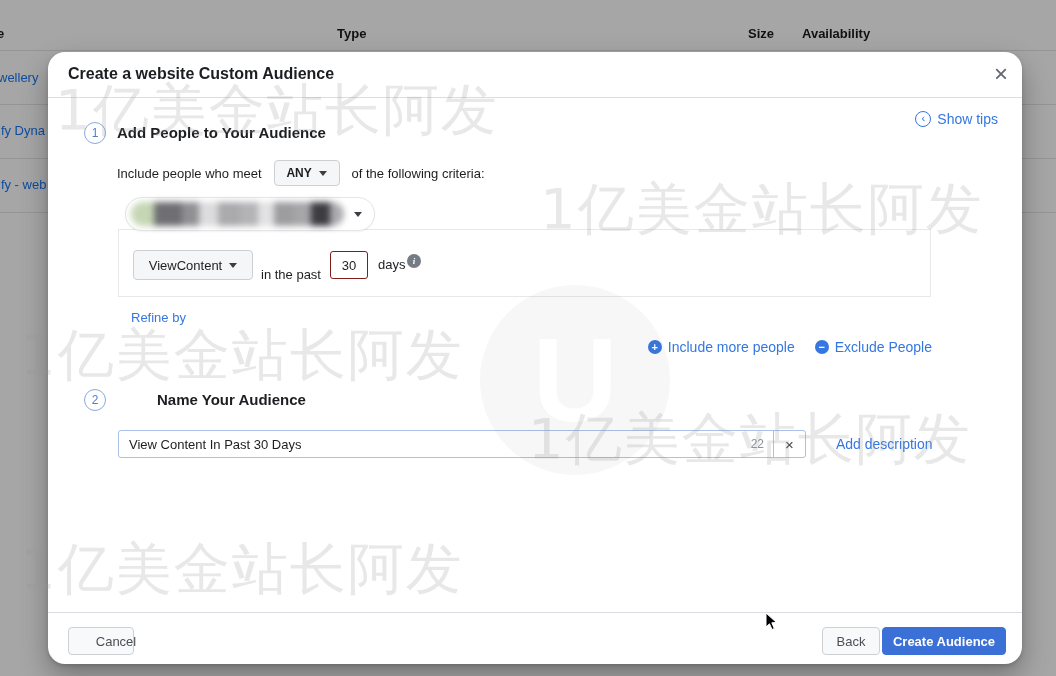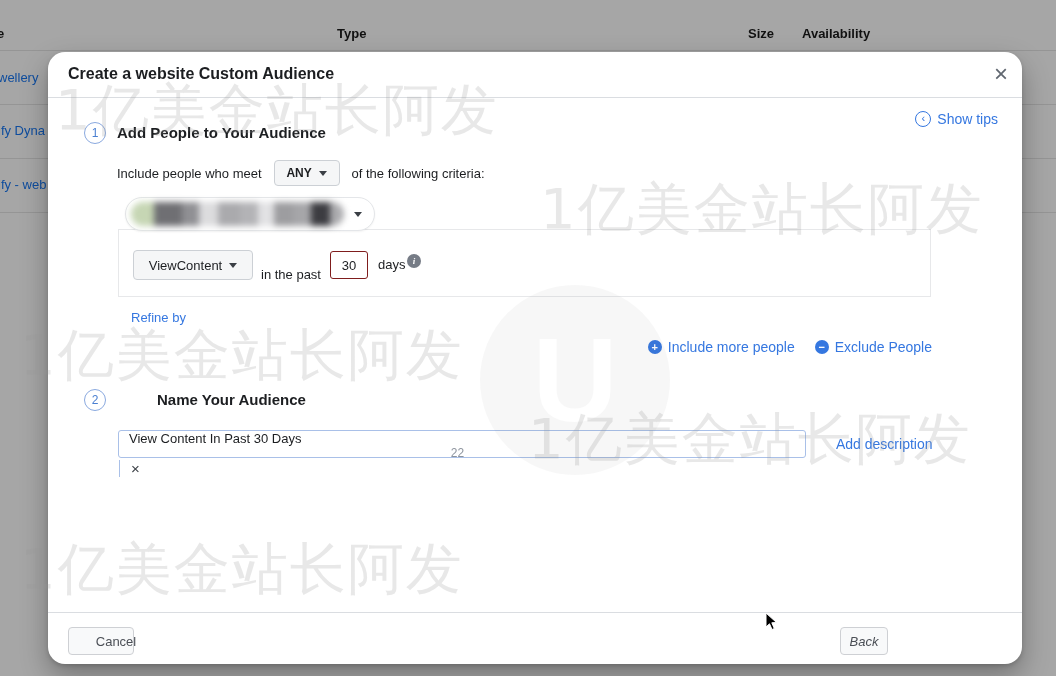--- a/index.html
+++ b/index.html
@@ -81,41 +81,41 @@
   }
   .pm-row { top:287px; right:90px; display:flex; gap:20px; font-size:14px; }
   .pm-item { display:flex; align-items:center; gap:6px; cursor:pointer; }
   .pm-icon {
     width:14px; height:14px; border-radius:50%; background:#3577e0; color:#fff;
     font-size:11px; font-weight:700; display:inline-flex; align-items:center; justify-content:center; line-height:1;
   }
 
   .name-field {
     left:70px; top:378px; width:688px; height:28px; display:flex; align-items:stretch;
-    border:1px solid #a9c0e8; border-radius:3px; background:#fff;flex-direction:column;
+    border:1px solid #a9c0e8; border-radius:3px; background:#fff;
   }
   .name-input {
     flex:1; border:none; outline:none; font-size:13px; color:#1c1e21; padding:0 10px;
     font-family:"Liberation Sans", sans-serif; background:transparent;
   }
   .char-count { align-self:center; font-size:12px; color:#8d949e; padding-right:9px; }
   .clear-btn {
     width:32px; border-left:1px solid #a9c0e8; display:flex; align-items:center; justify-content:center;
     font-size:15px; color:#3a3f45; cursor:pointer;
   }
 
   .footer-divider { left:0; right:0; top:560px; height:1px; background:#dadde1; }
   .btn {
     height:28px; border-radius:4px; font-size:13px; display:inline-flex;
     align-items:center; justify-content:center; cursor:pointer; font-weight:400;
   }
   .btn-light { background:#f8f9fa; border:1px solid #ced0d4; color:#4b4f56; }
   .btn-primary { background:#3b70d6; border:1px solid #3b70d6; color:#fff; font-weight:700; }
   .btn-cancel { left:20px; top:575px; width:66px;padding-left:30px; }
-  .btn-back { left:792px; top:575px; width:48px;font-style:italic; }
+  .btn-back { left:774px; top:575px; width:58px; }
   .btn-create { left:834px; top:575px; width:124px; }
 
   
   #wm { position:absolute; inset:0; z-index:4; pointer-events:none; }
   .wm-text {
     position:absolute; font-size:56px; letter-spacing:2px; white-space:nowrap;
     color:rgba(150,150,150,0.22); font-family:"DejaVu Sans", sans-serif;
   }
   .wm-circle {
     position:absolute; left:480px; top:285px; width:190px; height:190px; border-radius:50%;
@@ -216,20 +216,21 @@
   <div class="abs name-field">
     <input class="name-input" value="View Content In Past 30 Days" style="">
     <span class="char-count">22</span>
     <span class="clear-btn">×</span>
   </div>
   <span class="abs link" style="left:788px; top:384px; font-size:14px;">Add description</span>
 
   <div class="abs footer-divider"></div>
   <button class="abs btn btn-light btn-cancel">Cancel</button>
   <button class="abs btn btn-light btn-back">Back</button>
+  <button class="abs btn btn-primary btn-create">Create Audience</button>
 </div>
 
 <div id="wm">
   <div class="wm-circle">
     <span class="wm-logo">U</span>
   </div>
   <span class="wm-text" style="left:55px; top:73px;">1亿美金站长阿发</span>
   <span class="wm-text" style="left:540px; top:172px;">1亿美金站长阿发</span>
   <span class="wm-text" style="left:20px; top:318px;">1亿美金站长阿发</span>
   <span class="wm-text" style="left:528px; top:402px;">1亿美金站长阿发</span>

